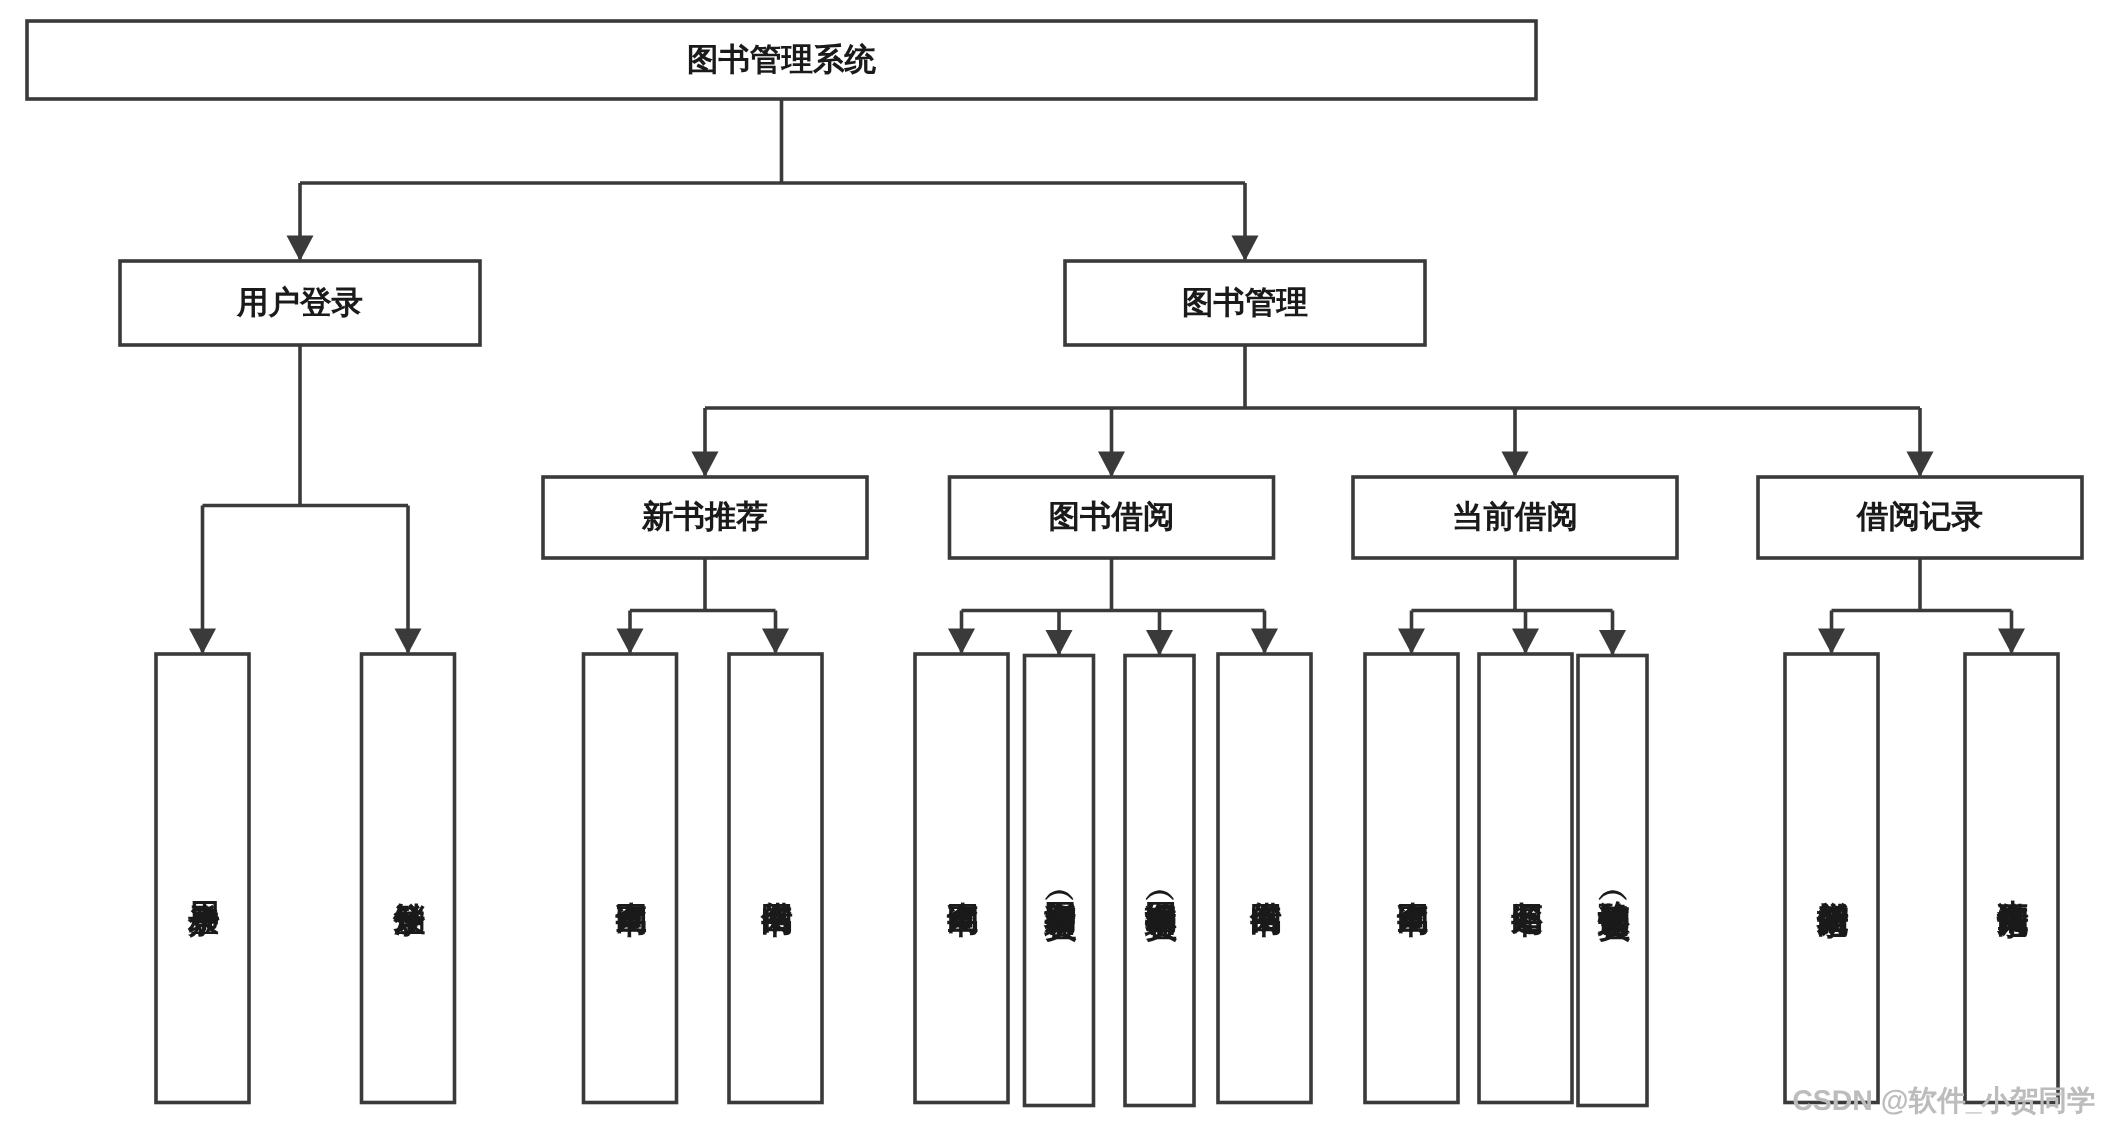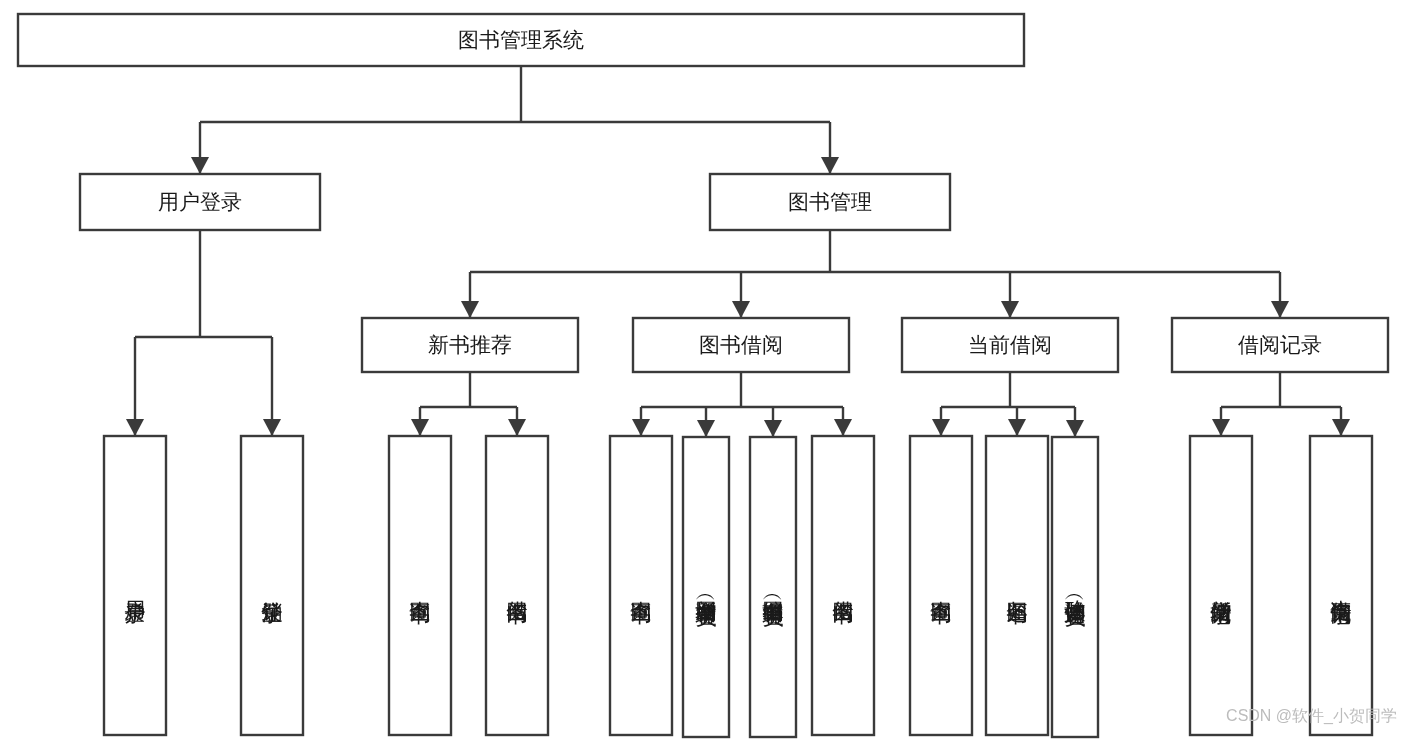--- a/index.html
+++ b/index.html
@@ -10,20 +10,21 @@
   }
   body {
     font-family: "Liberation Sans", "DejaVu Sans", sans-serif;
   }
   #diagram-root {
     position: relative;
     width: 1405px;
     height: 747px;
     background: #ffffff;
     overflow: hidden;
+    font-weight: bold;
   }
   svg#tree-svg {
     position: absolute;
     left: 0;
     top: 0;
     width: 1405px;
     height: 747px;
   }
   .node-box {
     fill: #ffffff;
@@ -59,24 +60,24 @@
     line-height: 1.24;
     writing-mode: vertical-rl;
     text-orientation: upright;
     letter-spacing: 1px;
     white-space: nowrap;
     pointer-events: none;
   }
   .watermark {
     position: absolute;
     right: 8px;
-    bottom: 20px;
+    bottom: 0;
     color: #bcbcbc;
     font-family: "Liberation Sans", "DejaVu Sans", sans-serif;
-    font-size: 16px;
+    font-size: 19px;
     white-space: nowrap;
   }
 </style>
 </head>
 <body>
 
 <div id="diagram-root">
 
   <svg id="tree-svg" viewBox="0 0 1405 747">
     <g id="connectors-layer">

